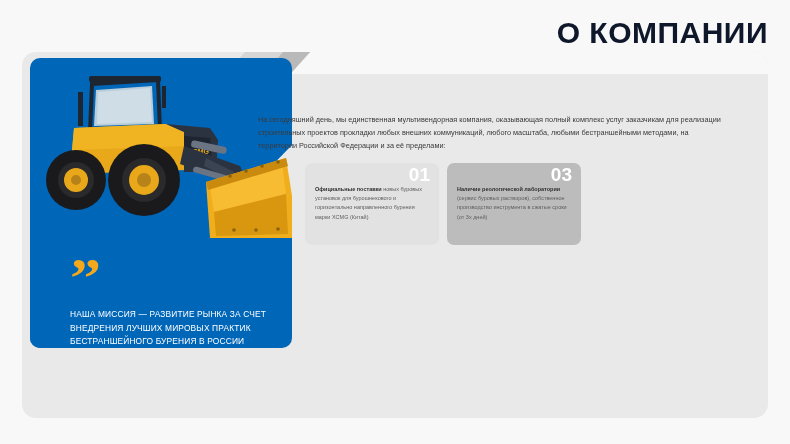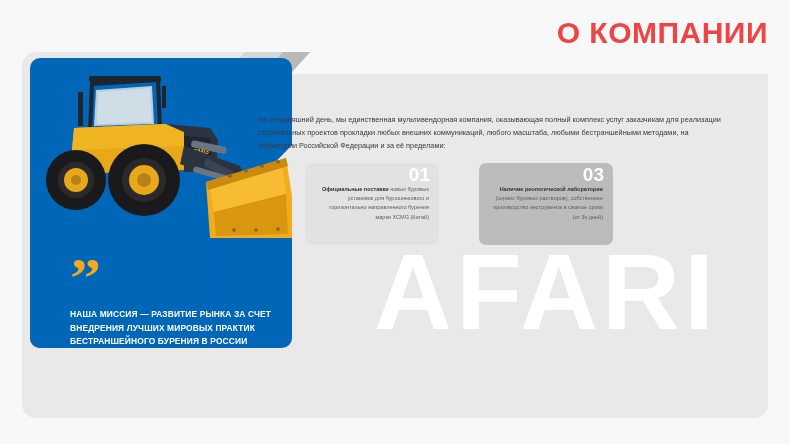--- a/index.html
+++ b/index.html
@@ -14,21 +14,21 @@
   }
 
   
   #header-title {
     position: absolute;
     top: 18px;
     right: 22px;
     font-size: 30px;
     font-weight: bold;
     letter-spacing: 0.5px;
-    color: #ef4444;
+    color: #0f172a;
     line-height: 1;
   }
 
   
   #main-card {
     position: absolute;
     left: 22px;
     top: 52px;
     width: 746px;
     height: 366px;
@@ -113,21 +113,21 @@
     font-family: "Liberation Serif", serif;
     transform: scaleX(1.15);
   }
 
   #mission-text {
     position: absolute;
     left: 70px;
     top: 308px;
     width: 210px;
     font-size: 8.4px;
-    font-weight: bold;
+    font-weight: normal;
     color: #ffffff;
     line-height: 1.62;
     letter-spacing: 0.15px;
   }
 
   
   #intro-paragraph {
     position: absolute;
     left: 258px;
     top: 114px;
@@ -145,21 +145,20 @@
     top: 163px;
     display: flex;
     gap: 8px;
   }
   .feature-card {
     width: 134px;
     height: 82px;
     border-radius: 7px;
     position: relative;
     padding: 22px 10px 8px 10px;
-    text-align: right;
   }
   .feature-num {
     position: absolute;
     top: 2px;
     right: 9px;
     font-size: 19px;
     font-weight: bold;
     color: #ffffff;
     line-height: 1;
   }
@@ -174,21 +173,20 @@
 <body>
 
 <div id="header-title">О КОМПАНИИ</div>
 
 <div id="main-card">
 
   <div class="stripe" id="stripe-light"></div>
   <div class="stripe" id="stripe-dark"></div>
   <div id="stripe-white"></div>
 
-  <div id="watermark">AFARI</div>
 </div>
 
 <div id="blue-panel-bottom"></div>
 
 <div id="blue-panel"></div>
 
 <svg id="excavator" viewBox="0 0 258 190">
 
   <path d="M62 28 L118 24 L120 62 L60 64 Z" fill="#b9cdda"></path>
   <path d="M64 30 L116 26 L118 60 L63 62 Z" fill="#cfdde6"></path>
@@ -239,17 +237,17 @@
 
 <div id="mission-text">НАША МИССИЯ — РАЗВИТИЕ РЫНКА ЗА СЧЕТ ВНЕДРЕНИЯ ЛУЧШИХ МИРОВЫХ ПРАКТИК БЕСТРАНШЕЙНОГО БУРЕНИЯ В РОССИИ</div>
 
 <div id="intro-paragraph">На сегодняшний день, мы единственная мультивендорная компания, оказывающая полный комплекс услуг заказчикам для реализации строительных проектов прокладки любых внешних коммуникаций, любого масштаба, любыми бестраншейными методами, на территории Российской Федерации и за её пределами:</div>
 
 <div id="feature-cards">
     <div class="feature-card" style="background: rgb(226, 226, 226);">
       <div class="feature-num">01</div>
       <div class="feature-body"><b>Официальные поставки</b><span> новых буровых установок для бурошнекового и горизонтально направленного бурения марки XCMG (Китай)</span></div>
     </div>
-    <div class="feature-card" style="background: rgb(188, 188, 188); margin-left: 32px;">
+    <div class="feature-card" style="background: rgb(188, 188, 188);">
       <div class="feature-num">03</div>
       <div class="feature-body"><b>Наличие реологической лаборатории</b><span> (сервис буровых растворов), собственное производство инструмента в сжатые сроки (от 3х дней)</span></div>
     </div>
   </div>
 
 </body></html>

